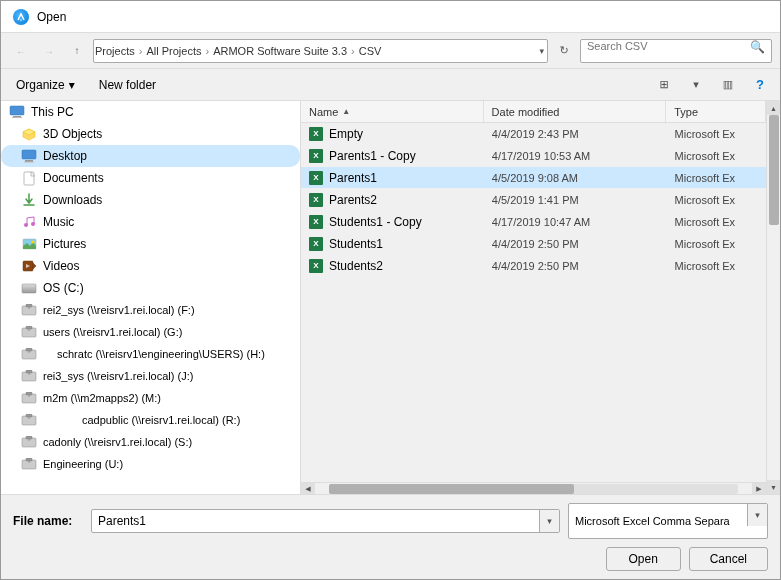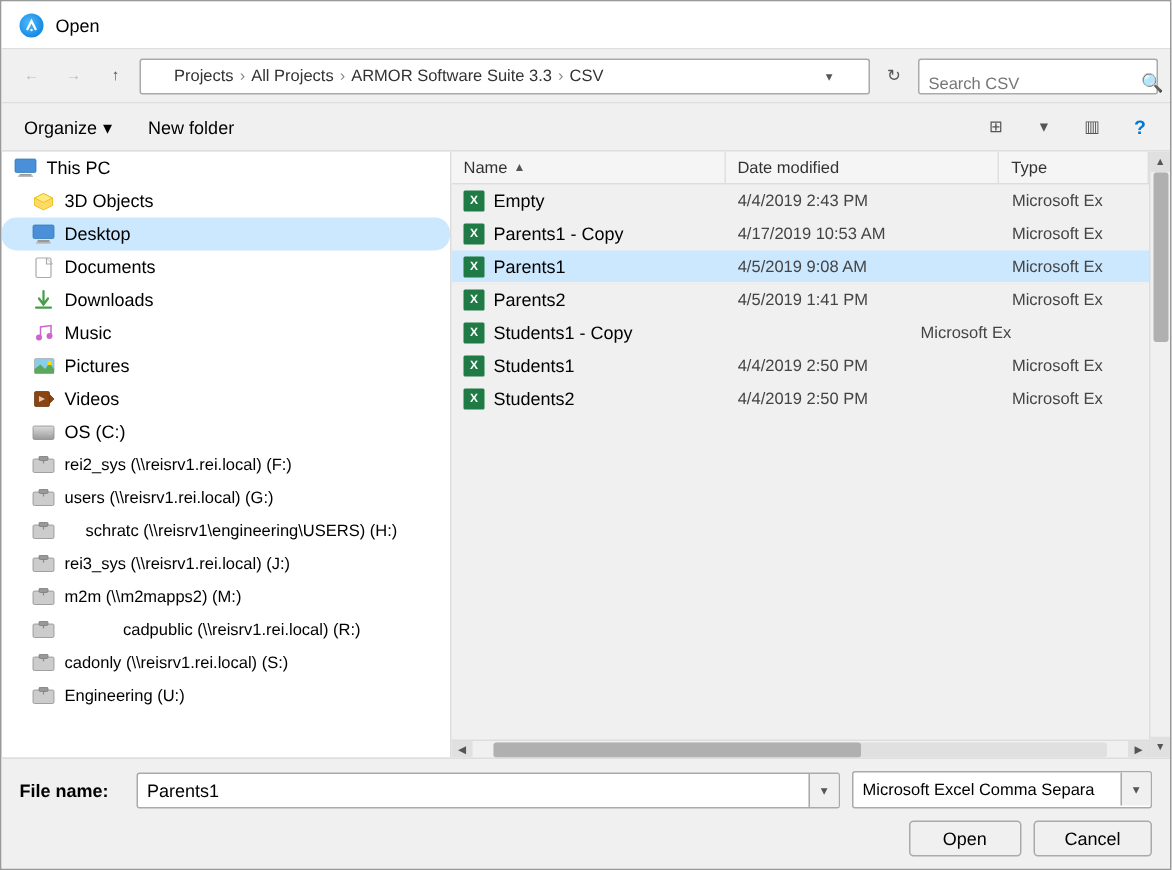--- a/index.html
+++ b/index.html
@@ -61,21 +61,21 @@
     .nav-btn.disabled { color: #bbb; cursor: default; }
     
     .breadcrumb-bar {
       flex: 1;
       background: #fff;
       border: 1px solid #aaa;
       border-radius: 2px;
       height: 24px;
       display: flex;
       align-items: center;
-      padding: 0 22px;
+      padding: 0 1px;
       gap: 4px;
       min-width: 0;
     }
     
     .breadcrumb-item {
       color: #333;
       font-size: 11px;
       white-space: nowrap;
     }
     
@@ -100,26 +100,26 @@
       border: 1px solid transparent;
       border-radius: 2px;
       cursor: pointer;
       display: flex; align-items: center; justify-content: center;
       color: #555;
       font-size: 11px;
     }
     
     .search-bar {
       display: flex;
-      align-items: flex-end;
+      align-items: flex-start;
       background: #fff;
       border: 1px solid #aaa;
       border-radius: 2px;
       height: 24px;
-      width: 160px;
+      width: 192px;
       padding: 0 6px;
     }
     
     .search-input {
       border: none;
       outline: none;
       font-size: 11px;
       flex: 1;
       color: #888;
       background: transparent;
@@ -328,21 +328,21 @@
     }
     
     .filetype-select-wrapper {
       flex-shrink: 0;
       width: 200px;
       position: relative;
     }
     
     .filetype-select {
       width: 100%;
-      height: 25px;
+      height: 36px;
       border: 1px solid #aaa;
       border-radius: 2px;
       padding: 0 6px;
       font-size: 11px;
       outline: none;
       background: #fff;
       appearance: none;
       cursor: pointer;
     }
     
@@ -782,20 +782,21 @@
           </div>
           <div class="file-cell file-cell-date">4/5/2019 1:41 PM</div>
           <div class="file-cell file-cell-type">Microsoft Ex</div>
         </div>
 
         <div class="file-row">
           <div class="file-cell file-cell-name">
             <div class="excel-icon">X</div>
             <span>Students1 - Copy</span>
           </div>
+          <div class="file-cell file-cell-date">4/17/2019 10:47 AM</div>
           <div class="file-cell file-cell-type">Microsoft Ex</div>
         </div>
 
         <div class="file-row">
           <div class="file-cell file-cell-name">
             <div class="excel-icon">X</div>
             <span>Students1</span>
           </div>
           <div class="file-cell file-cell-date">4/4/2019 2:50 PM</div>
           <div class="file-cell file-cell-type">Microsoft Ex</div>

